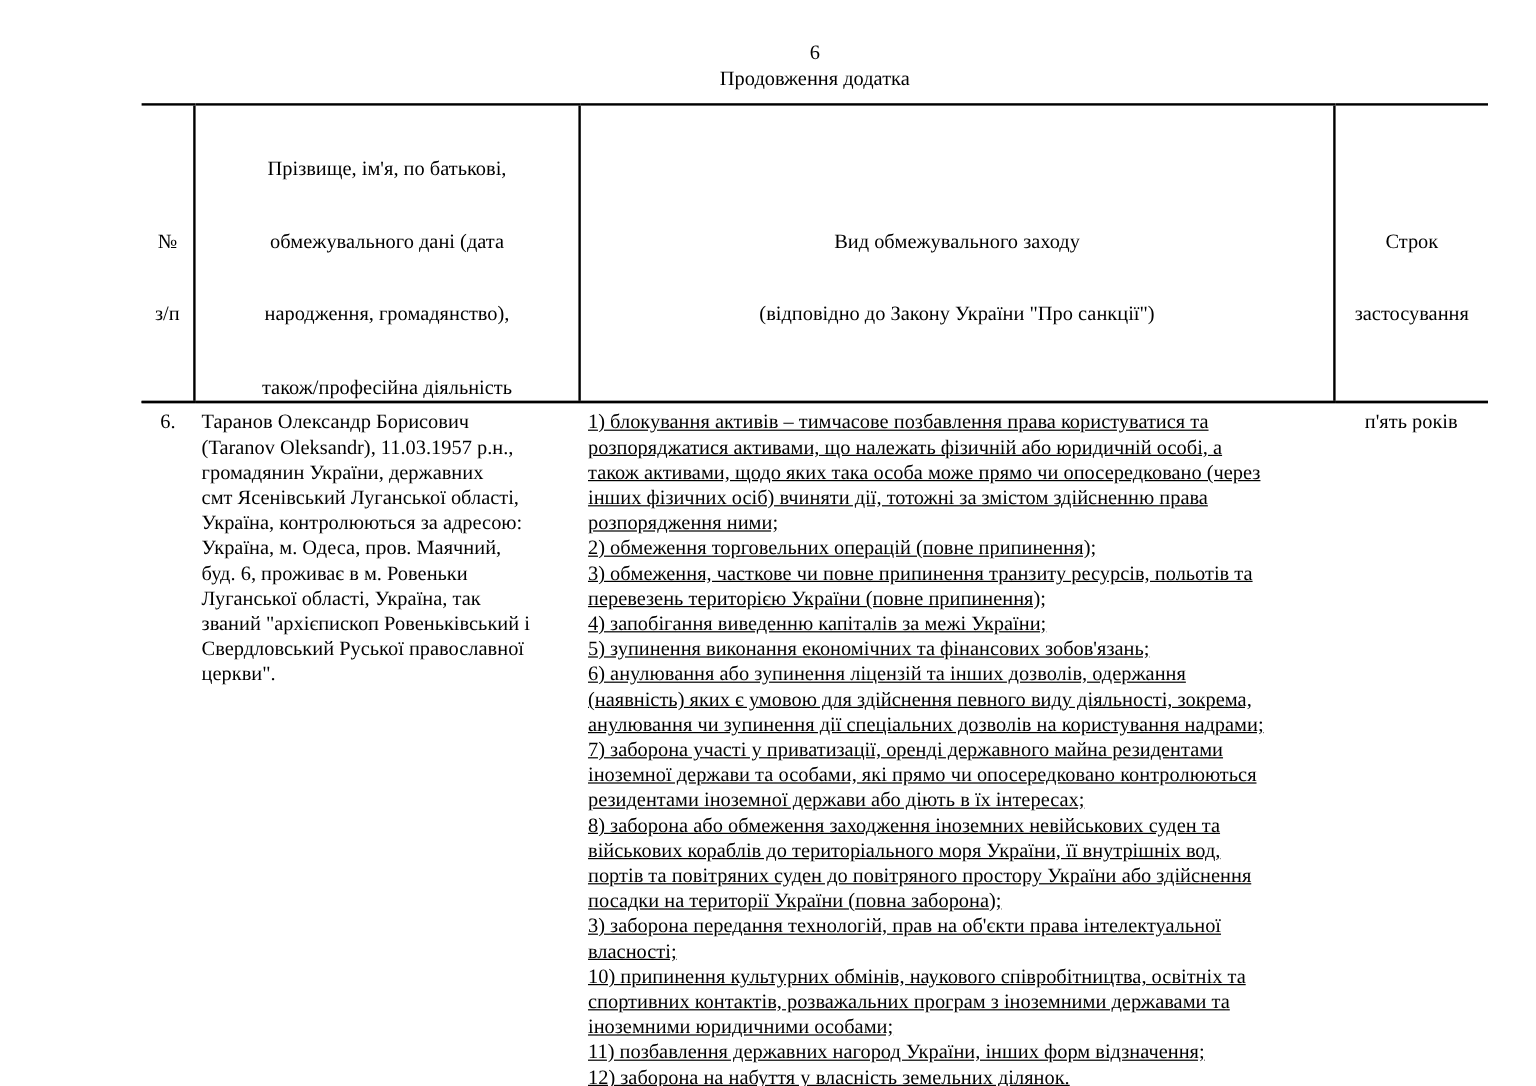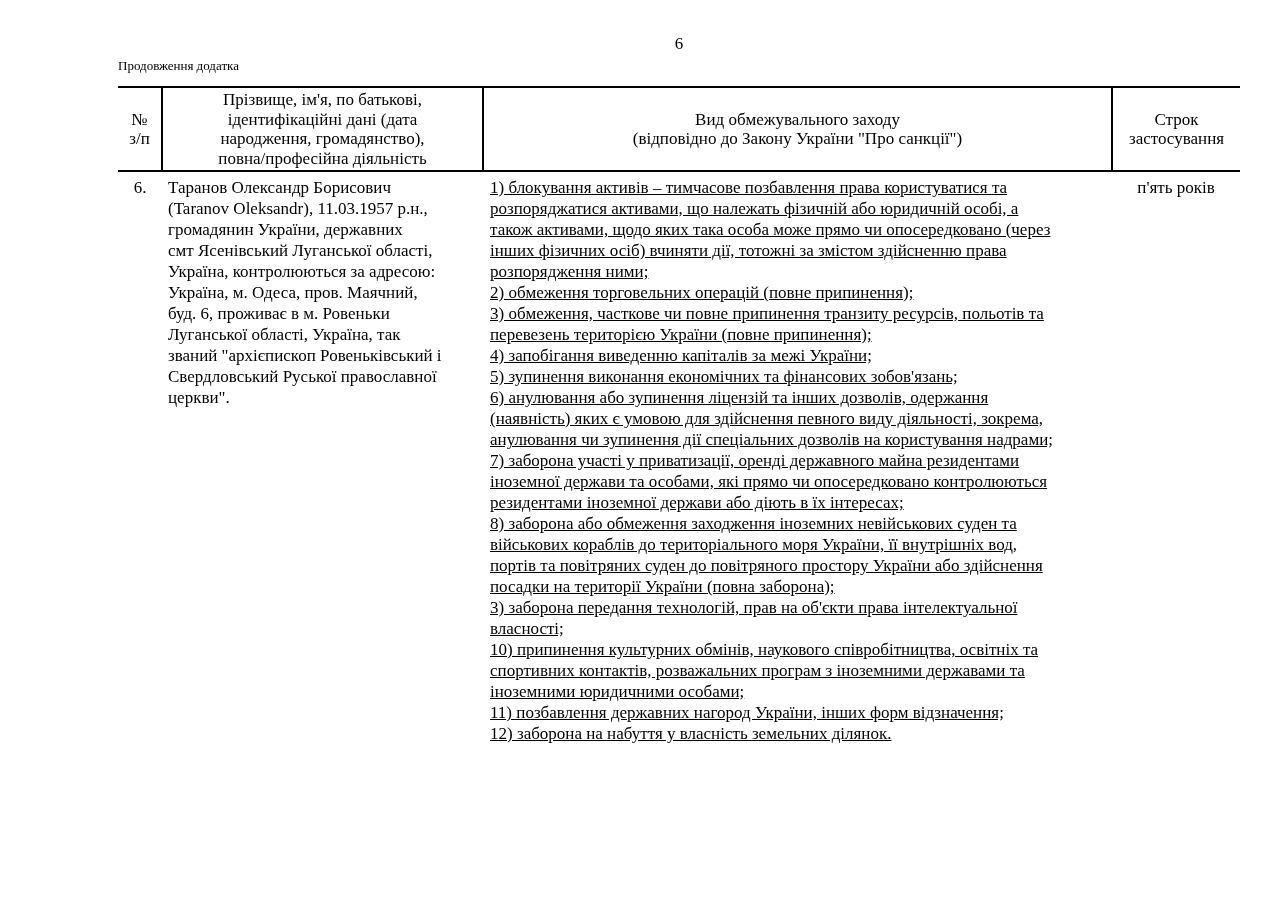--- a/index.html
+++ b/index.html
@@ -17,22 +17,22 @@
   }
   .page-number {
     position: absolute;
     top: 33px; left: 118px; width: 1122px;
     text-align: center;
     font-size: 17px; line-height: 21px;
   }
   .continuation {
     position: absolute;
     top: 55px; left: 118px; width: 1122px;
-    text-align: left;
-    font-size: 13px; line-height: 21px;
+    text-align: center;
+    font-size: 17px; line-height: 21px;
   }
   table.sanctions-table {
     position: absolute;
     top: 86px; left: 118px;
     width: 1122px;
     border-collapse: collapse;
     table-layout: fixed;
     font-size: 17px;
   }
   col.c1 { width: 44px; }
@@ -44,21 +44,21 @@
     border-bottom: 2px solid #000;
     height: 82px;
     vertical-align: middle;
     text-align: center;
     font-weight: normal;
     font-size: 17px;
     line-height: 19.5px;
     padding: 2px 2px;
   }
   thead th.vline { border-left: 2px solid #000; }
-  thead th div { white-space: nowrap; }
+  thead th div { white-space: nowrap; margin-top: 41px; }
   tbody td {
     vertical-align: top;
     padding-top: 5px;
     font-size: 17px;
     line-height: 21px;
   }
   td.body-num { text-align: center; padding-top: 5px; }
   td.body-person { padding-left: 6px; padding-right: 2px; }
   td.body-person div { white-space: nowrap; }
   td.body-measures { padding-left: 7px; padding-right: 2px; text-decoration: underline; }
@@ -82,23 +82,23 @@
         <col class="c4">
     </colgroup>
     <thead>
       <tr>
         <th>
             <div>№</div>
             <div>з/п</div>
           </th>
         <th class="vline">
             <div>Прізвище, ім'я, по батькові,</div>
-            <div>ідентифікаційні дані (дата</div>
+            <div>обмежувального дані (дата</div>
             <div>народження, громадянство),</div>
-            <div>повна/професійна діяльність</div>
+            <div>також/професійна діяльність</div>
           </th>
         <th class="vline">
             <div>Вид обмежувального заходу</div>
             <div>(відповідно до Закону України "Про санкції")</div>
           </th>
         <th class="vline">
             <div>Строк</div>
             <div>застосування</div>
           </th>
       </tr>

